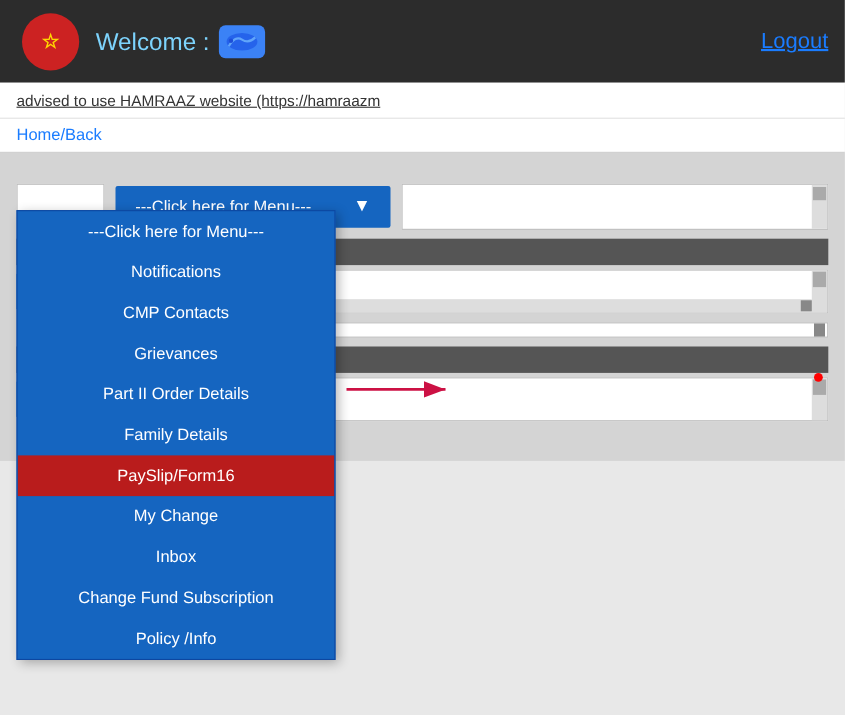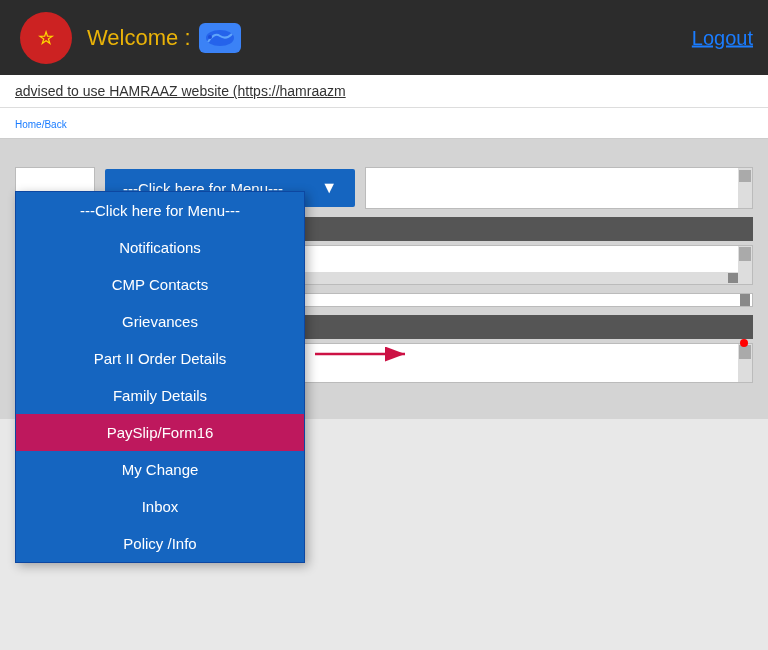--- a/index.html
+++ b/index.html
@@ -43,21 +43,21 @@
       flex-shrink: 0;
     }
 
     .header-logo-inner {
       color: #ffd700;
       font-size: 18px;
       font-weight: bold;
     }
 
     .header-welcome {
-      color: #eab308;
+      color: #7dd3fc;
       font-size: 22px;
       font-weight: 500;
       display: flex;
       align-items: center;
       gap: 8px;
     }
 
     .header-avatar {
       width: 42px;
       height: 30px;
@@ -95,21 +95,21 @@
 
     
     .nav-bar {
       background: white;
       padding: 6px 15px;
       border-bottom: 1px solid #ccc;
     }
 
     .nav-home {
       color: #1a7cff;
-      font-size: 10px;
+      font-size: 15px;
       cursor: pointer;
       text-decoration: none;
     }
 
     
     .content-area {
       background: #d4d4d4;
       padding: 28px 15px;
       position: relative;
     }
@@ -204,21 +204,21 @@
     .menu-item {
       color: white;
       padding: 10px 15px;
       text-align: center;
       font-size: 15px;
       cursor: pointer;
       transition: background 0.1s;
     }
 
     .menu-item.highlighted {
-      background: #be185d;
+      background: #b91c1c;
     }
 
     
     .arrow-indicator {
       position: absolute;
       top: 195px;
       left: 305px;
       z-index: 200;
       pointer-events: none;
     }
@@ -320,20 +320,21 @@
 
       <div class="menu-item">---Click here for Menu---</div>
           <div class="menu-item">Notifications</div>
           <div class="menu-item">CMP Contacts</div>
           <div class="menu-item">Grievances</div>
           <div class="menu-item">Part II Order Details</div>
           <div class="menu-item">Family Details</div>
           <div class="menu-item highlighted">PaySlip/Form16</div>
           <div class="menu-item">My Change</div>
           <div class="menu-item">Inbox</div>
+          <div class="menu-item">Change Fund Subscription</div>
           <div class="menu-item">Policy /Info</div>
         </div>
     </div>
 
     <div class="arrow-indicator">
       <svg width="120" height="40" viewBox="0 0 120 40">
         <defs>
           <marker id="arrowhead" markerWidth="8" markerHeight="6" refX="8" refY="3" orient="auto">
             <polygon points="0 0, 8 3, 0 6" fill="#cc1144"></polygon>
           </marker>

